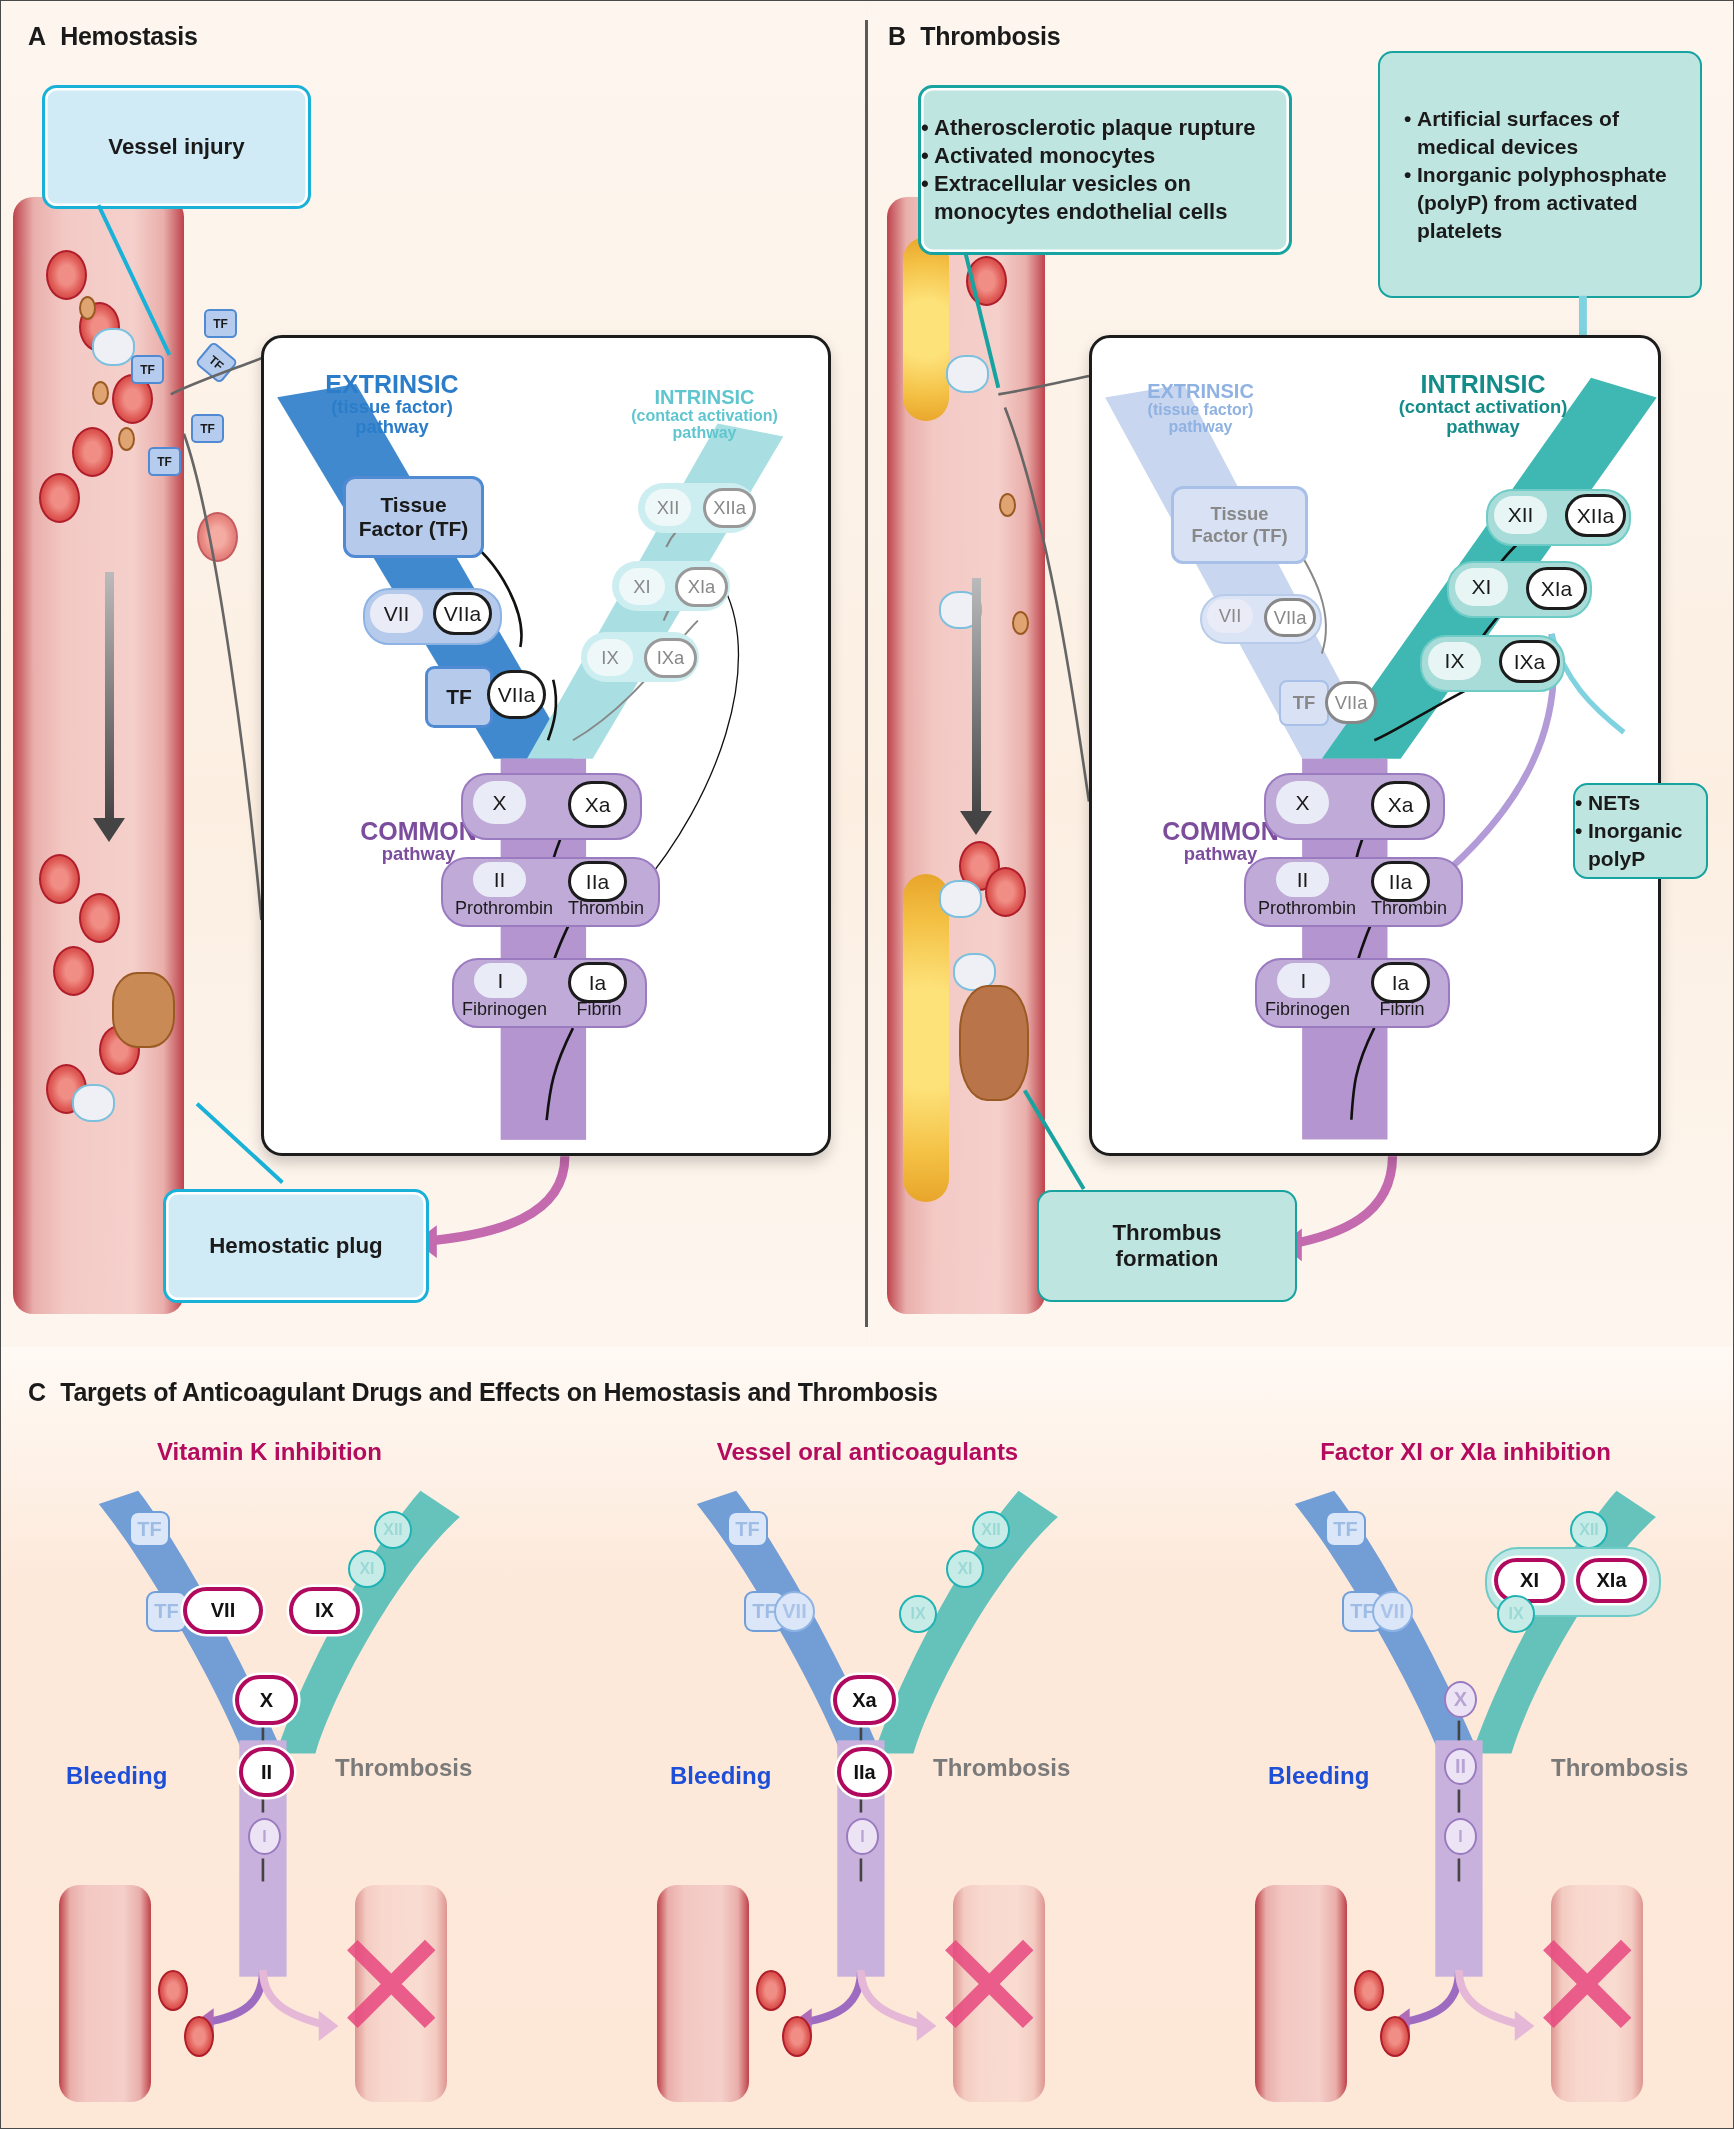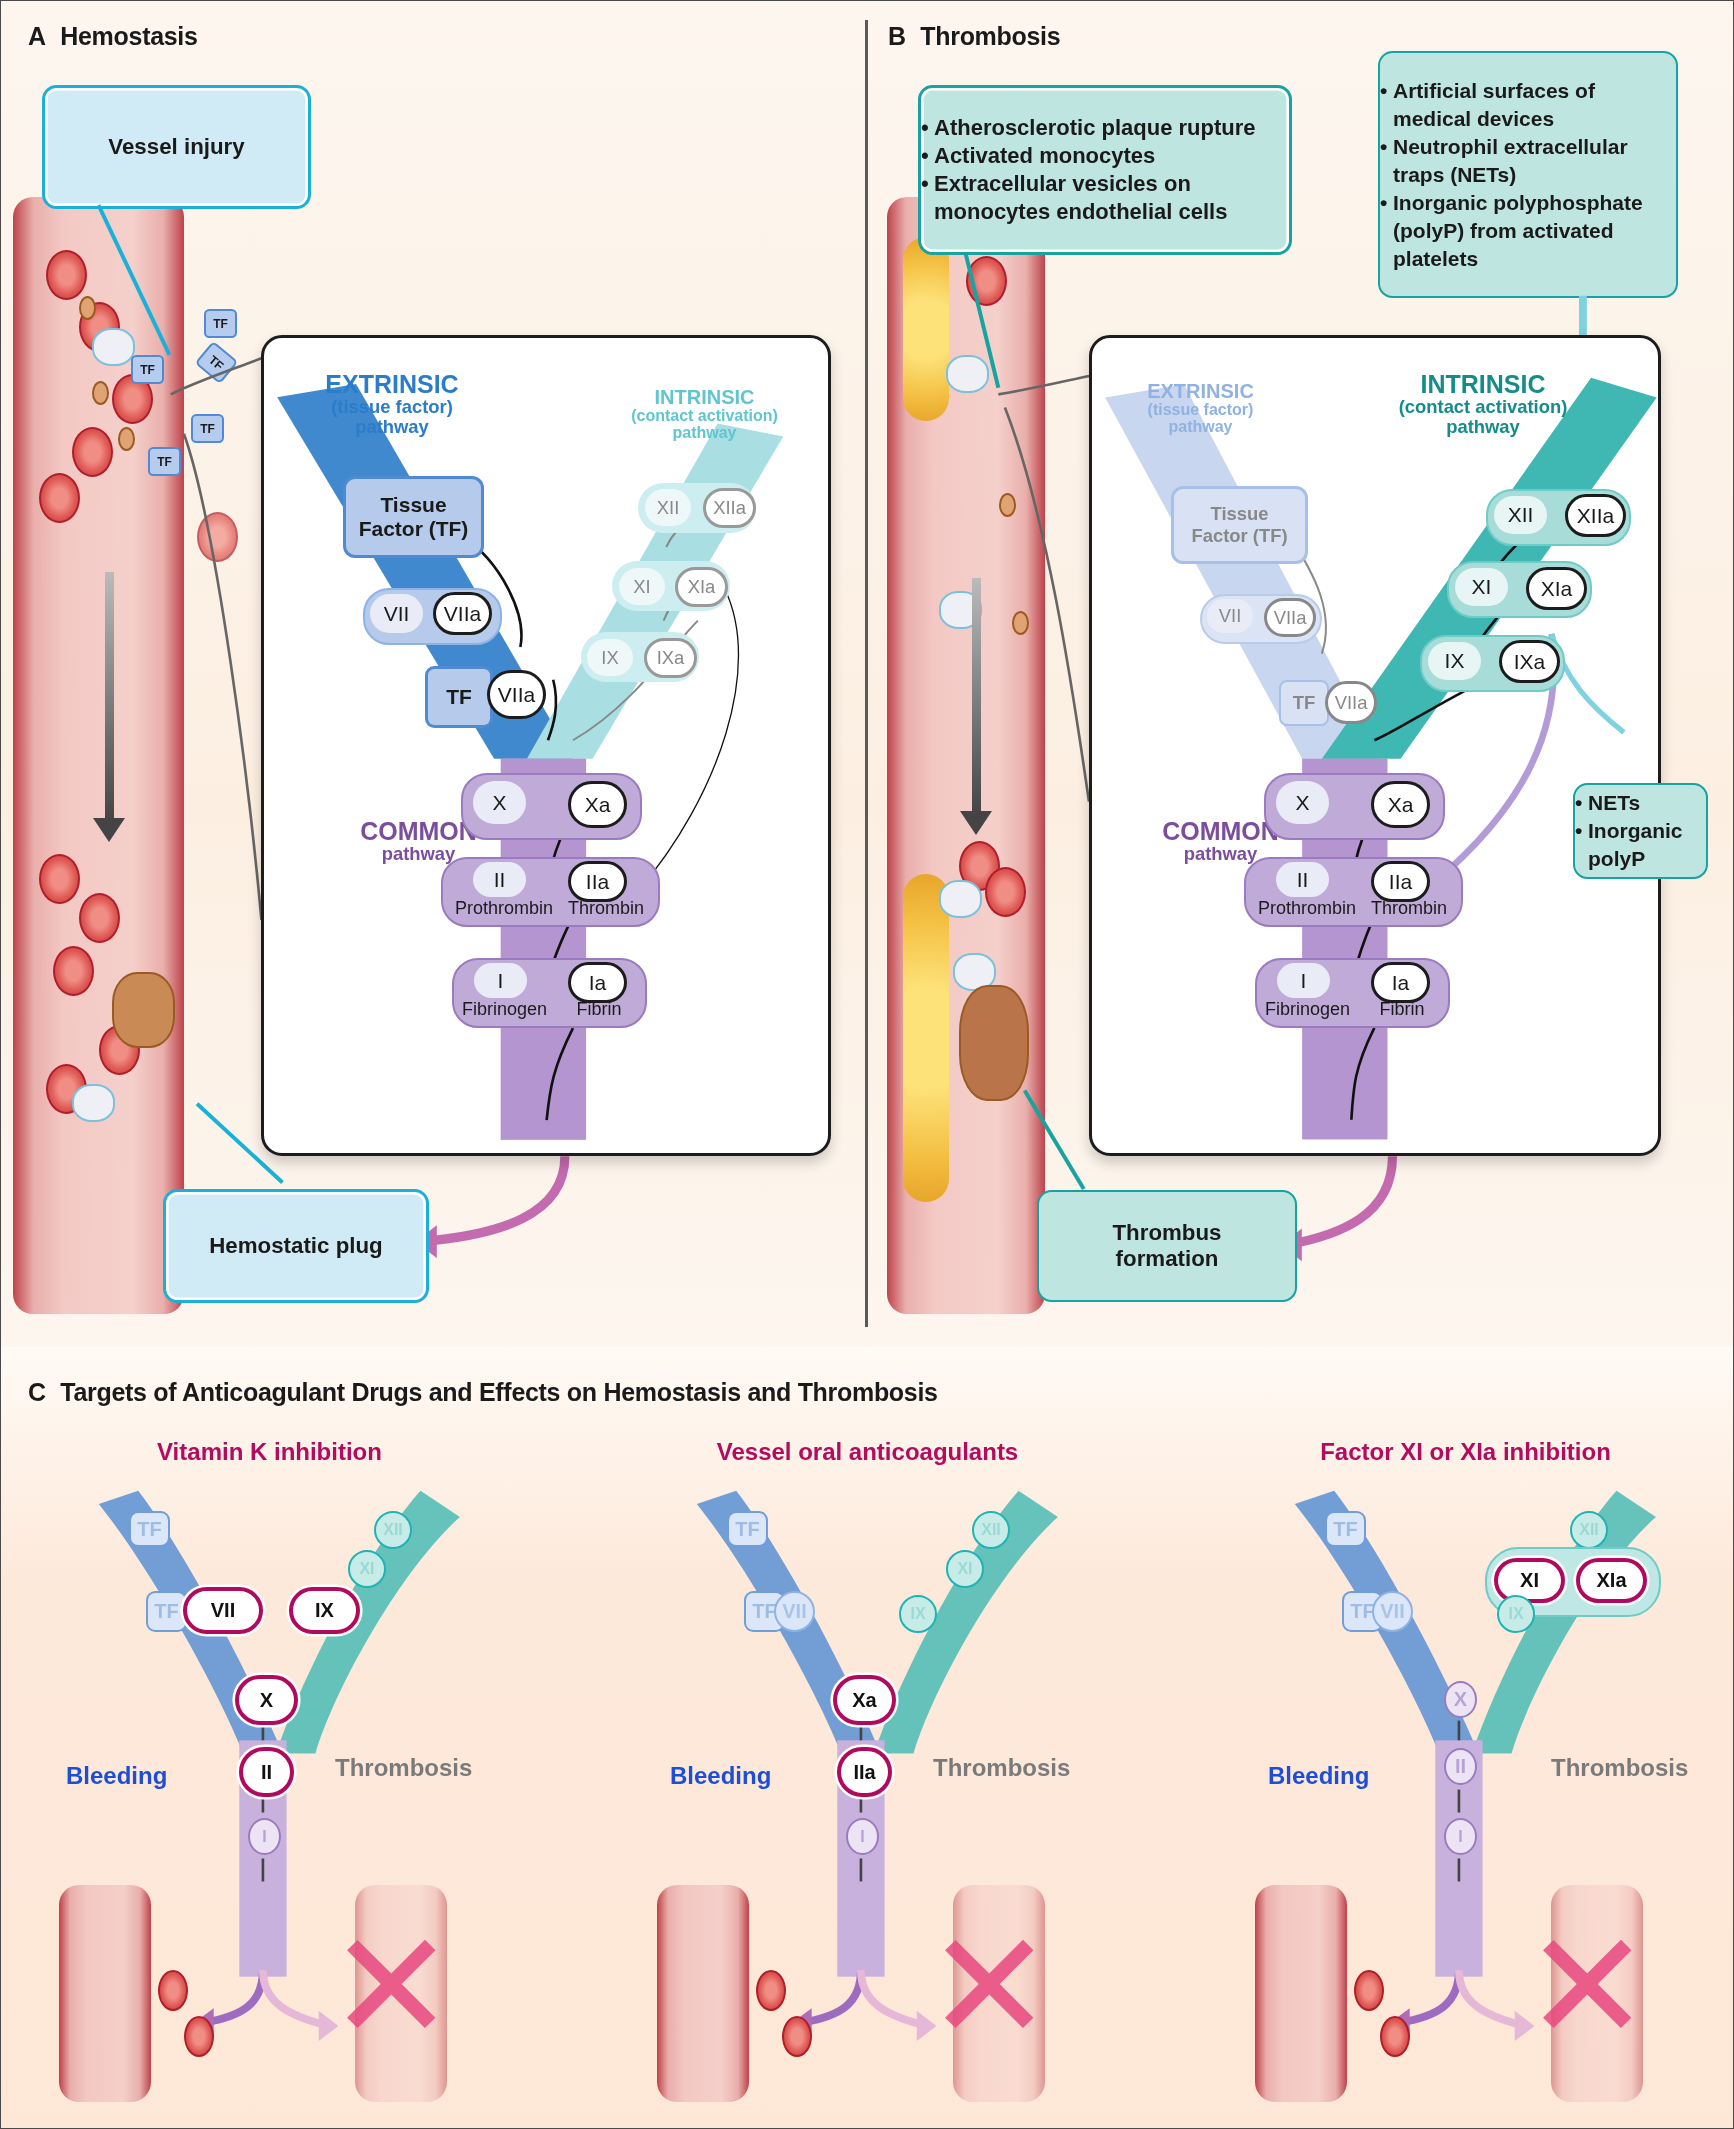--- a/index.html
+++ b/index.html
@@ -227,24 +227,23 @@
 <div class="plt" style="left:1012px;top:611px;"></div>
 <div class="big-arrow" style="left:972px;top:578px;height:237px;"></div>
 
 <div class="callout teal" style="left:918px;top:85px;width:368px;height:164px;font-size:22px;">
   <ul>
     <li>Atherosclerotic plaque rupture</li>
     <li>Activated monocytes</li>
     <li>Extracellular vesicles on monocytes endothelial cells</li>
   </ul>
 </div>
-<div class="callout teal" style="left:1378px;top:51px;width:296px;height:243px;font-size:21px;border-width:2.6px;box-shadow:none;">
+<div class="callout teal" style="left:1378px;top:51px;width:296px;height:243px;font-size:21px;border-width:2.6px;box-shadow:none;padding-left:24px;">
   <ul>
     <li>Artificial surfaces of medical devices</li>
-    <li>Neutrophil extracellular traps (NETs)</li>
     <li>Inorganic polyphosphate (polyP) from activated platelets</li>
   </ul>
 </div>
 
 <svg style="position:absolute;left:867px;top:0;" width="867" height="1347" viewBox="0 0 1320 2050">
   <line x1="150" y1="385" x2="200" y2="590" stroke="#17a3a0" stroke-width="6"></line>
   <line x1="330" y1="1810" x2="240" y2="1660" stroke="#17a3a0" stroke-width="6"></line>
   <path d="M200 600 C 260 590, 300 580, 338 572" stroke="#666" stroke-width="4" fill="none"></path>
   <path d="M210 620 C 280 800, 320 1100, 338 1220" stroke="#666" stroke-width="4" fill="none"></path>
   <line x1="1090" y1="450" x2="1090" y2="700" stroke="#7fd2df" stroke-width="12"></line>

